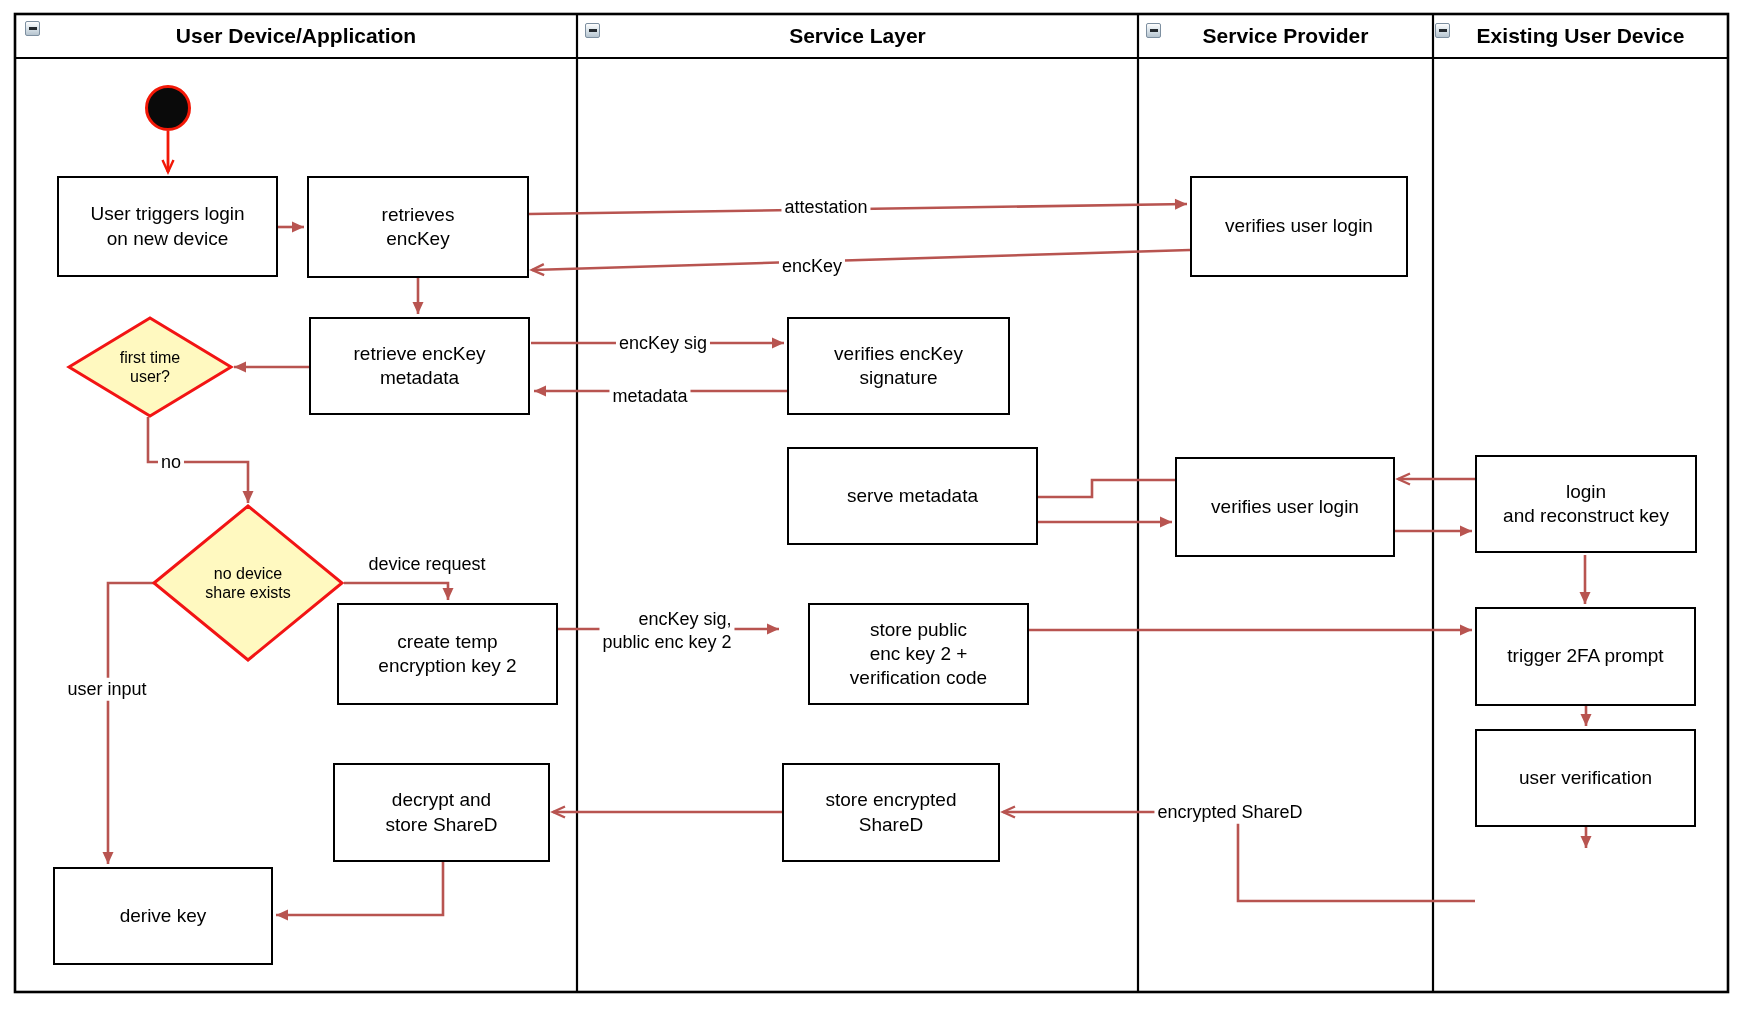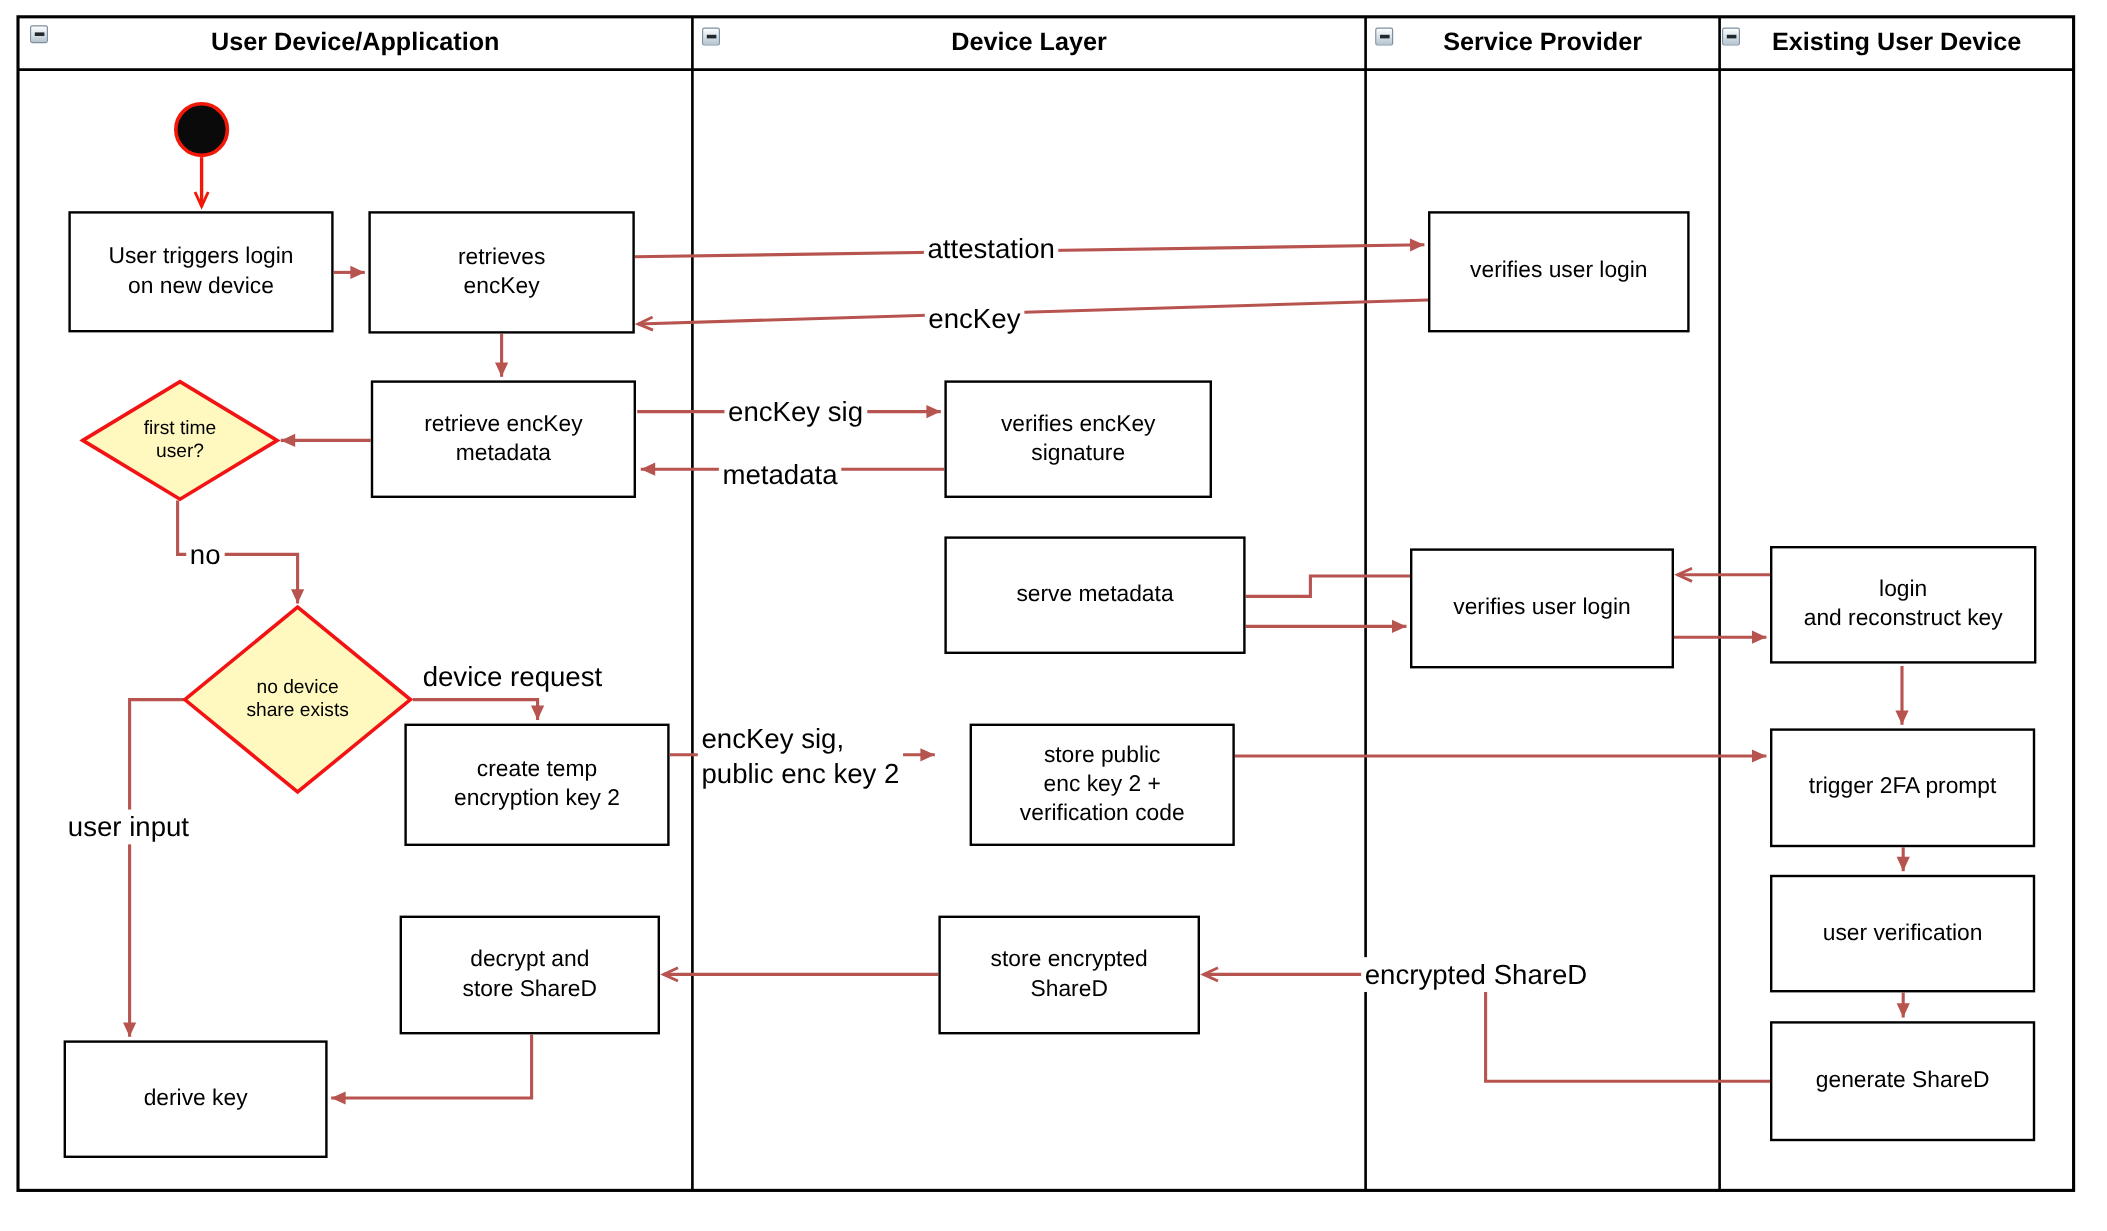--- a/index.html
+++ b/index.html
@@ -25,22 +25,22 @@
     border:2.5px solid var(--box-border);
     display:flex;align-items:center;justify-content:center;
     text-align:center;font-size:19px;line-height:1.28;white-space:pre-line;
   }
   .dtext{
     position:absolute;z-index:3;transform:translate(-50%,-50%);
     text-align:center;font-size:16px;line-height:1.2;white-space:pre-line;
   }
   .elabel{
     position:absolute;z-index:2;transform:translate(-50%,-50%);
-    background:#fff;padding:0 3px;font-size:23px;line-height:1.25;
-    text-align:left;white-space:pre-line;
+    background:#fff;padding:0 3px;font-size:18px;line-height:1.25;
+    text-align:right;white-space:pre-line;
   }
   .grid{stroke:var(--lane-border);stroke-width:2.2;fill:none;}
   .edge{stroke:var(--connector);stroke-width:2.6;fill:none;}
   .edge-start{stroke:var(--start-arrow);stroke-width:2.8;fill:none;}
   .decision{fill:var(--decision-fill);stroke:var(--decision-border);stroke-width:3;}
   .initial{fill:#0a0a0a;stroke:var(--start-arrow);stroke-width:3;}
 </style>
 </head>
 <body>
 
@@ -95,21 +95,21 @@
 
     <polygon class="decision" points="69,367 150,318 231,367 150,416"></polygon>
     <polygon class="decision" points="154,583 248,506 342,583 248,660"></polygon>
     <circle class="initial" cx="168" cy="108" r="21.5"></circle>
   </svg>
 
   <div class="lane-header" style="left:15px;width:562px;">
       <span>User Device/Application</span>
     </div>
   <div class="lane-header" style="left:577px;width:561px;">
-      <span>Device Layer</span>
+      <span>Service Layer</span>
     </div>
   <div class="lane-header" style="left:1138px;width:295px;">
       <span>Service Provider</span>
     </div>
   <div class="lane-header" style="left:1433px;width:295px;">
       <span>Existing User Device</span>
     </div>
 
   <div class="collapse" style="left:25px;top:21px;"></div>
   <div class="collapse" style="left:585px;top:23px;"></div>
@@ -133,21 +133,20 @@
 encryption key 2</div>
   <div class="node" style="left:808px;top:603px;width:221px;height:102px;">store public
 enc key 2 +
 verification code</div>
   <div class="node" style="left:1475px;top:607px;width:221px;height:99px;">trigger 2FA prompt</div>
   <div class="node" style="left:1475px;top:729px;width:221px;height:98px;">user verification</div>
   <div class="node" style="left:333px;top:763px;width:217px;height:99px;">decrypt and
 store ShareD</div>
   <div class="node" style="left:782px;top:763px;width:218px;height:99px;">store encrypted
 ShareD</div>
-  <div class="node" style="left:1475px;top:851px;width:221px;height:100px;">generate ShareD</div>
   <div class="node" style="left:53px;top:867px;width:220px;height:98px;">derive key</div>
 
   <div class="dtext" style="left:150px;top:367px;">first time
 user?</div>
   <div class="dtext" style="left:248px;top:583px;">no device
 share exists</div>
 
   <div class="elabel" style="left:826px;top:207px;">attestation</div>
   <div class="elabel" style="left:812px;top:266px;">encKey</div>
   <div class="elabel" style="left:663px;top:343px;">encKey sig</div>

